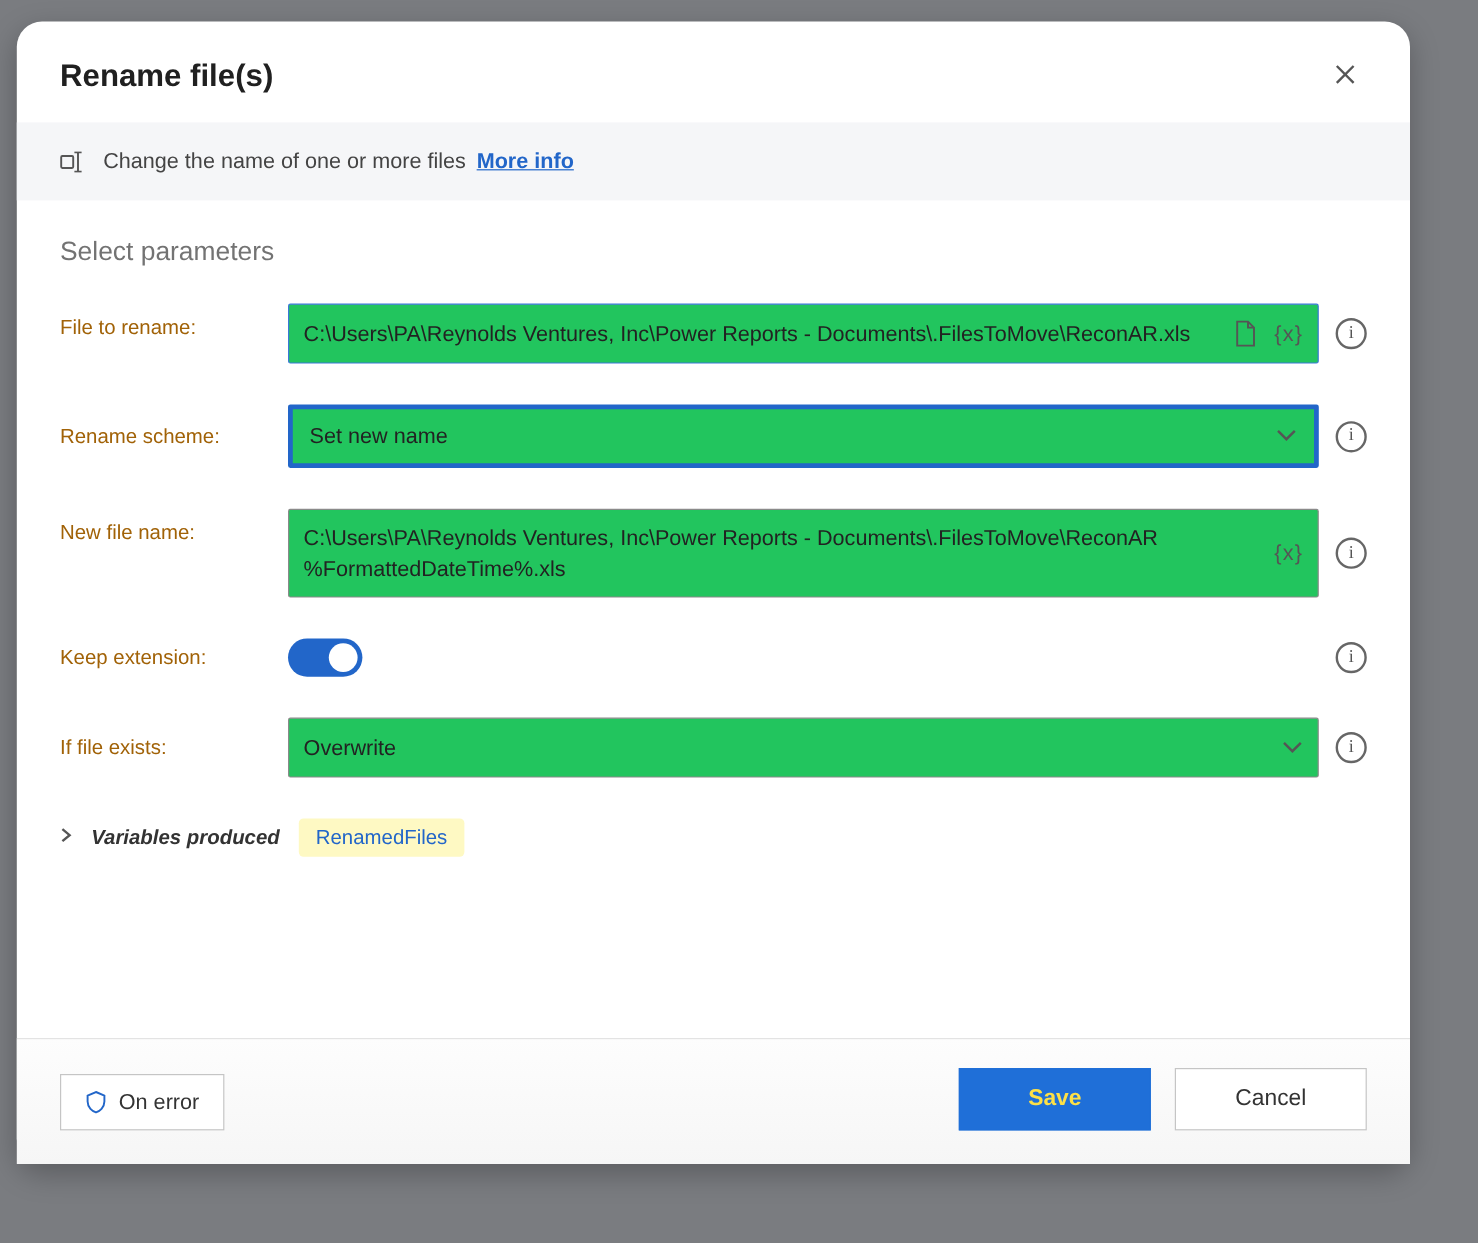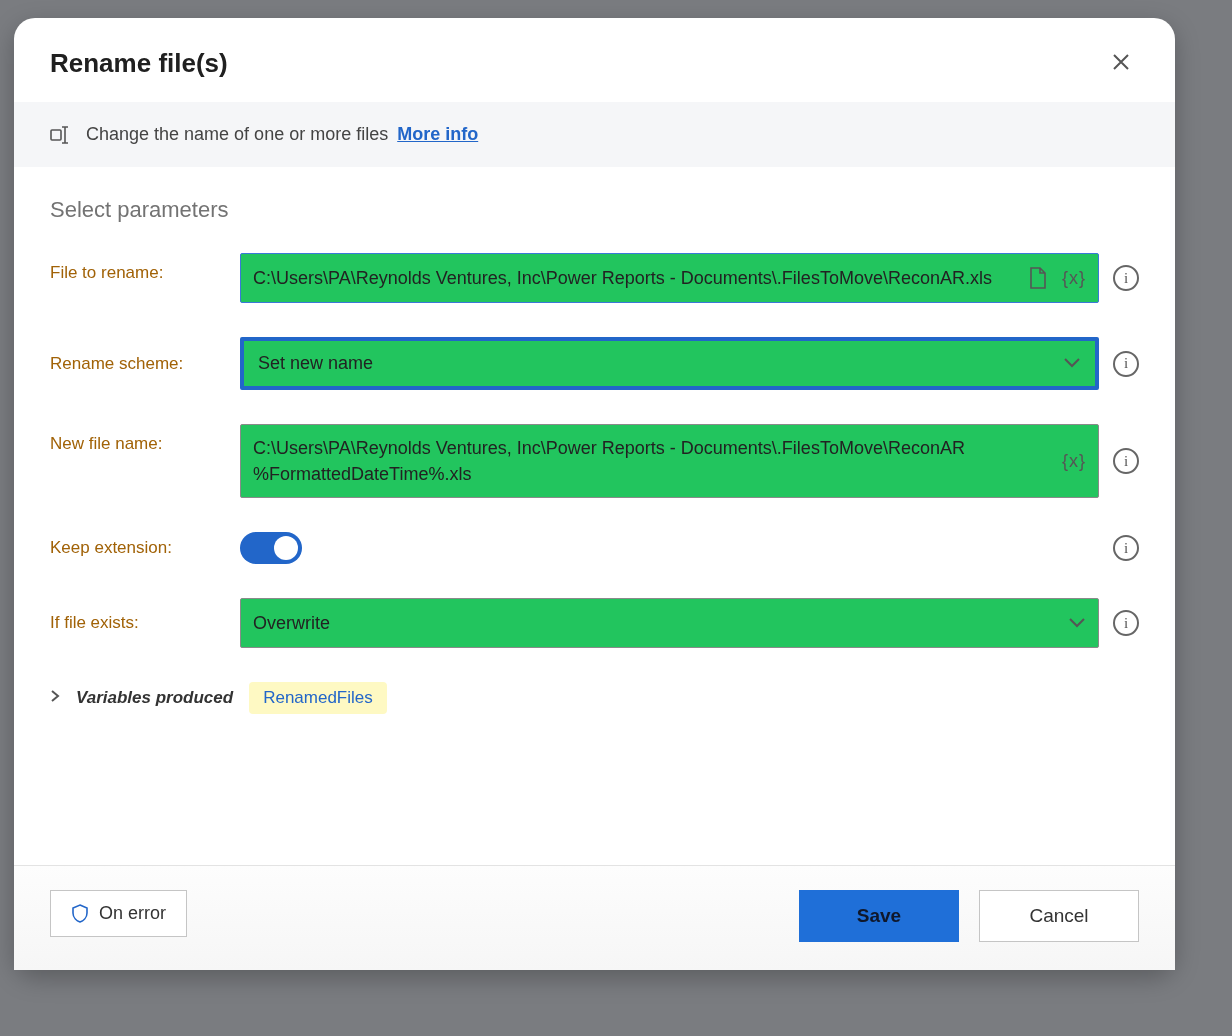--- a/index.html
+++ b/index.html
@@ -136,21 +136,21 @@
     color:#2266c9;
     padding:6px 14px;
     border-radius:4px;
     cursor:pointer;
   }
   .footer {
     border-top:1px solid #e3e3e3;
     background:linear-gradient(#fdfdfd,#f6f6f6);
     padding:24px 36px 28px;
     display:flex;
-    align-items:flex-start;
+    align-items:flex-end;
     justify-content:space-between;
   }
   .onerror-btn {
     border:1px solid #c5c5c5;
     background:#fff;
     padding:12px 20px;
     display:flex;
     align-items:center;
     gap:10px;
     font-size:18px;
@@ -164,21 +164,21 @@
     font-size:19px;
     border:1px solid #c5c5c5;
     background:#fff;
     color:#333;
     cursor:pointer;
     text-align:center;
   }
   .btn.primary {
     background:#1f6fd8;
     border-color:#1f6fd8;
-    color:#0f172a;
+    color:#fde047;
     font-weight:600;
   }
 </style>
 </head>
 <body>
 
 <div class="dialog">
 
   <div class="dialog-header">
     <div class="dialog-title">Rename file(s)</div>

